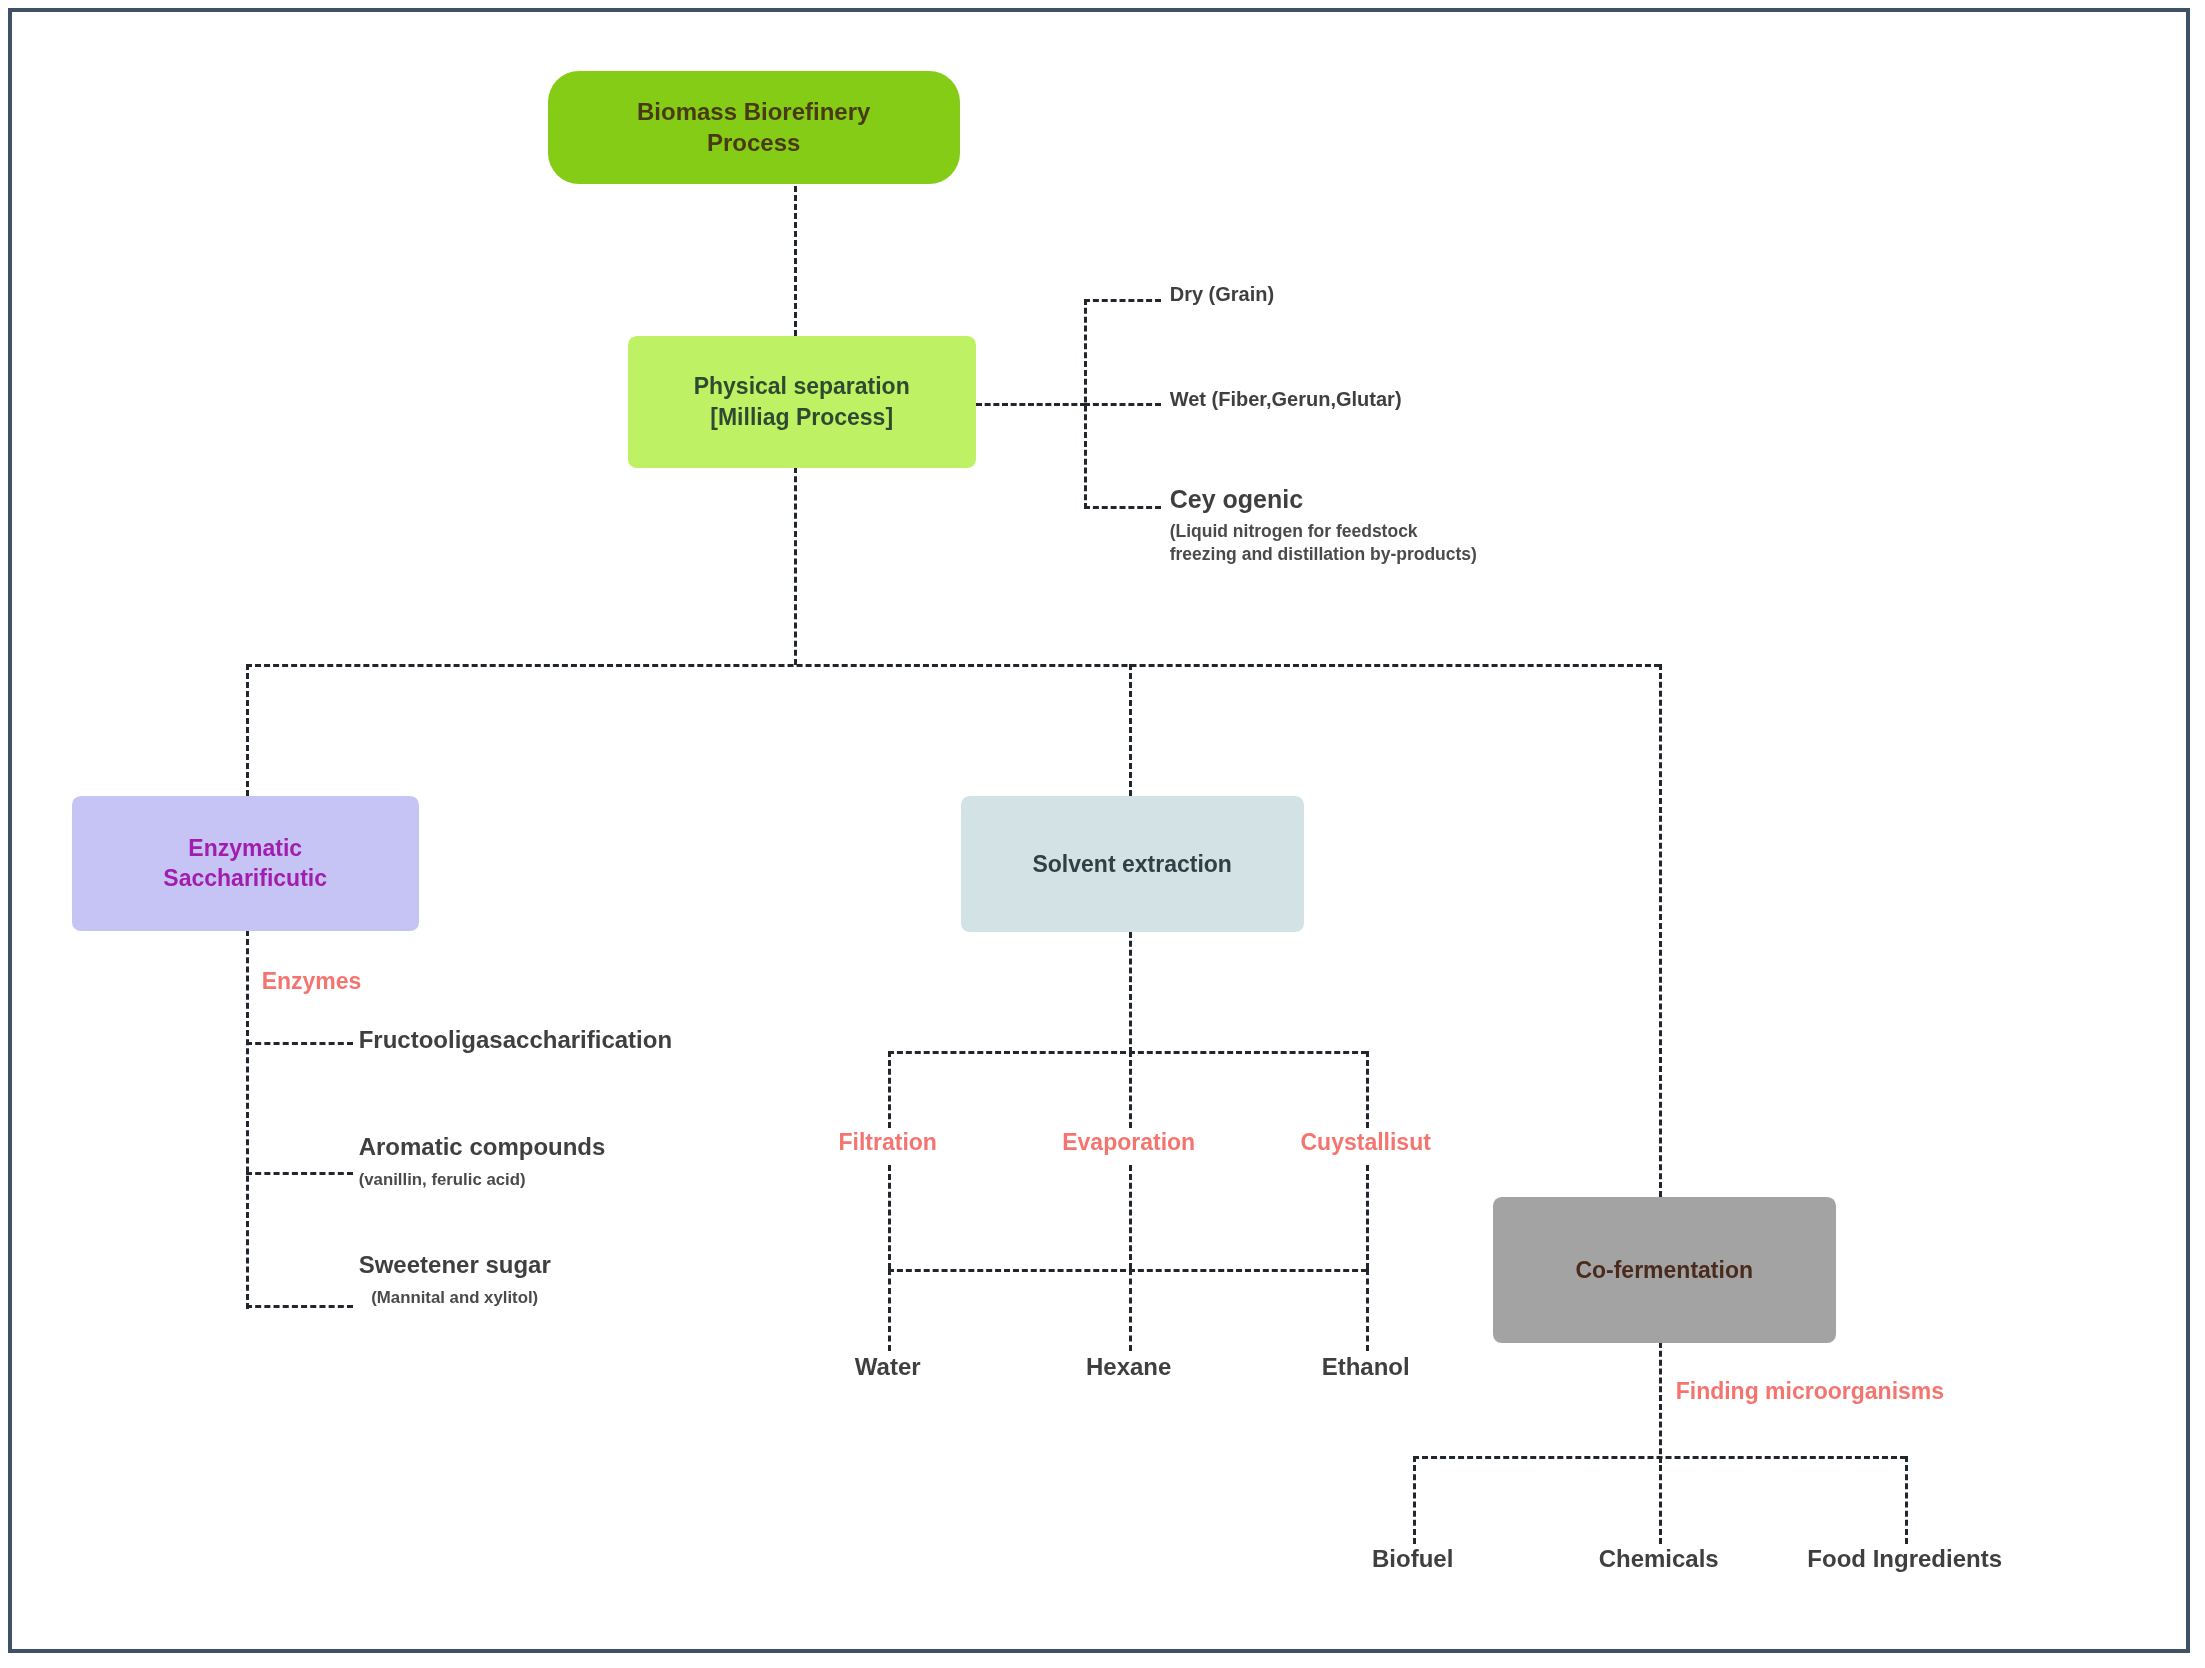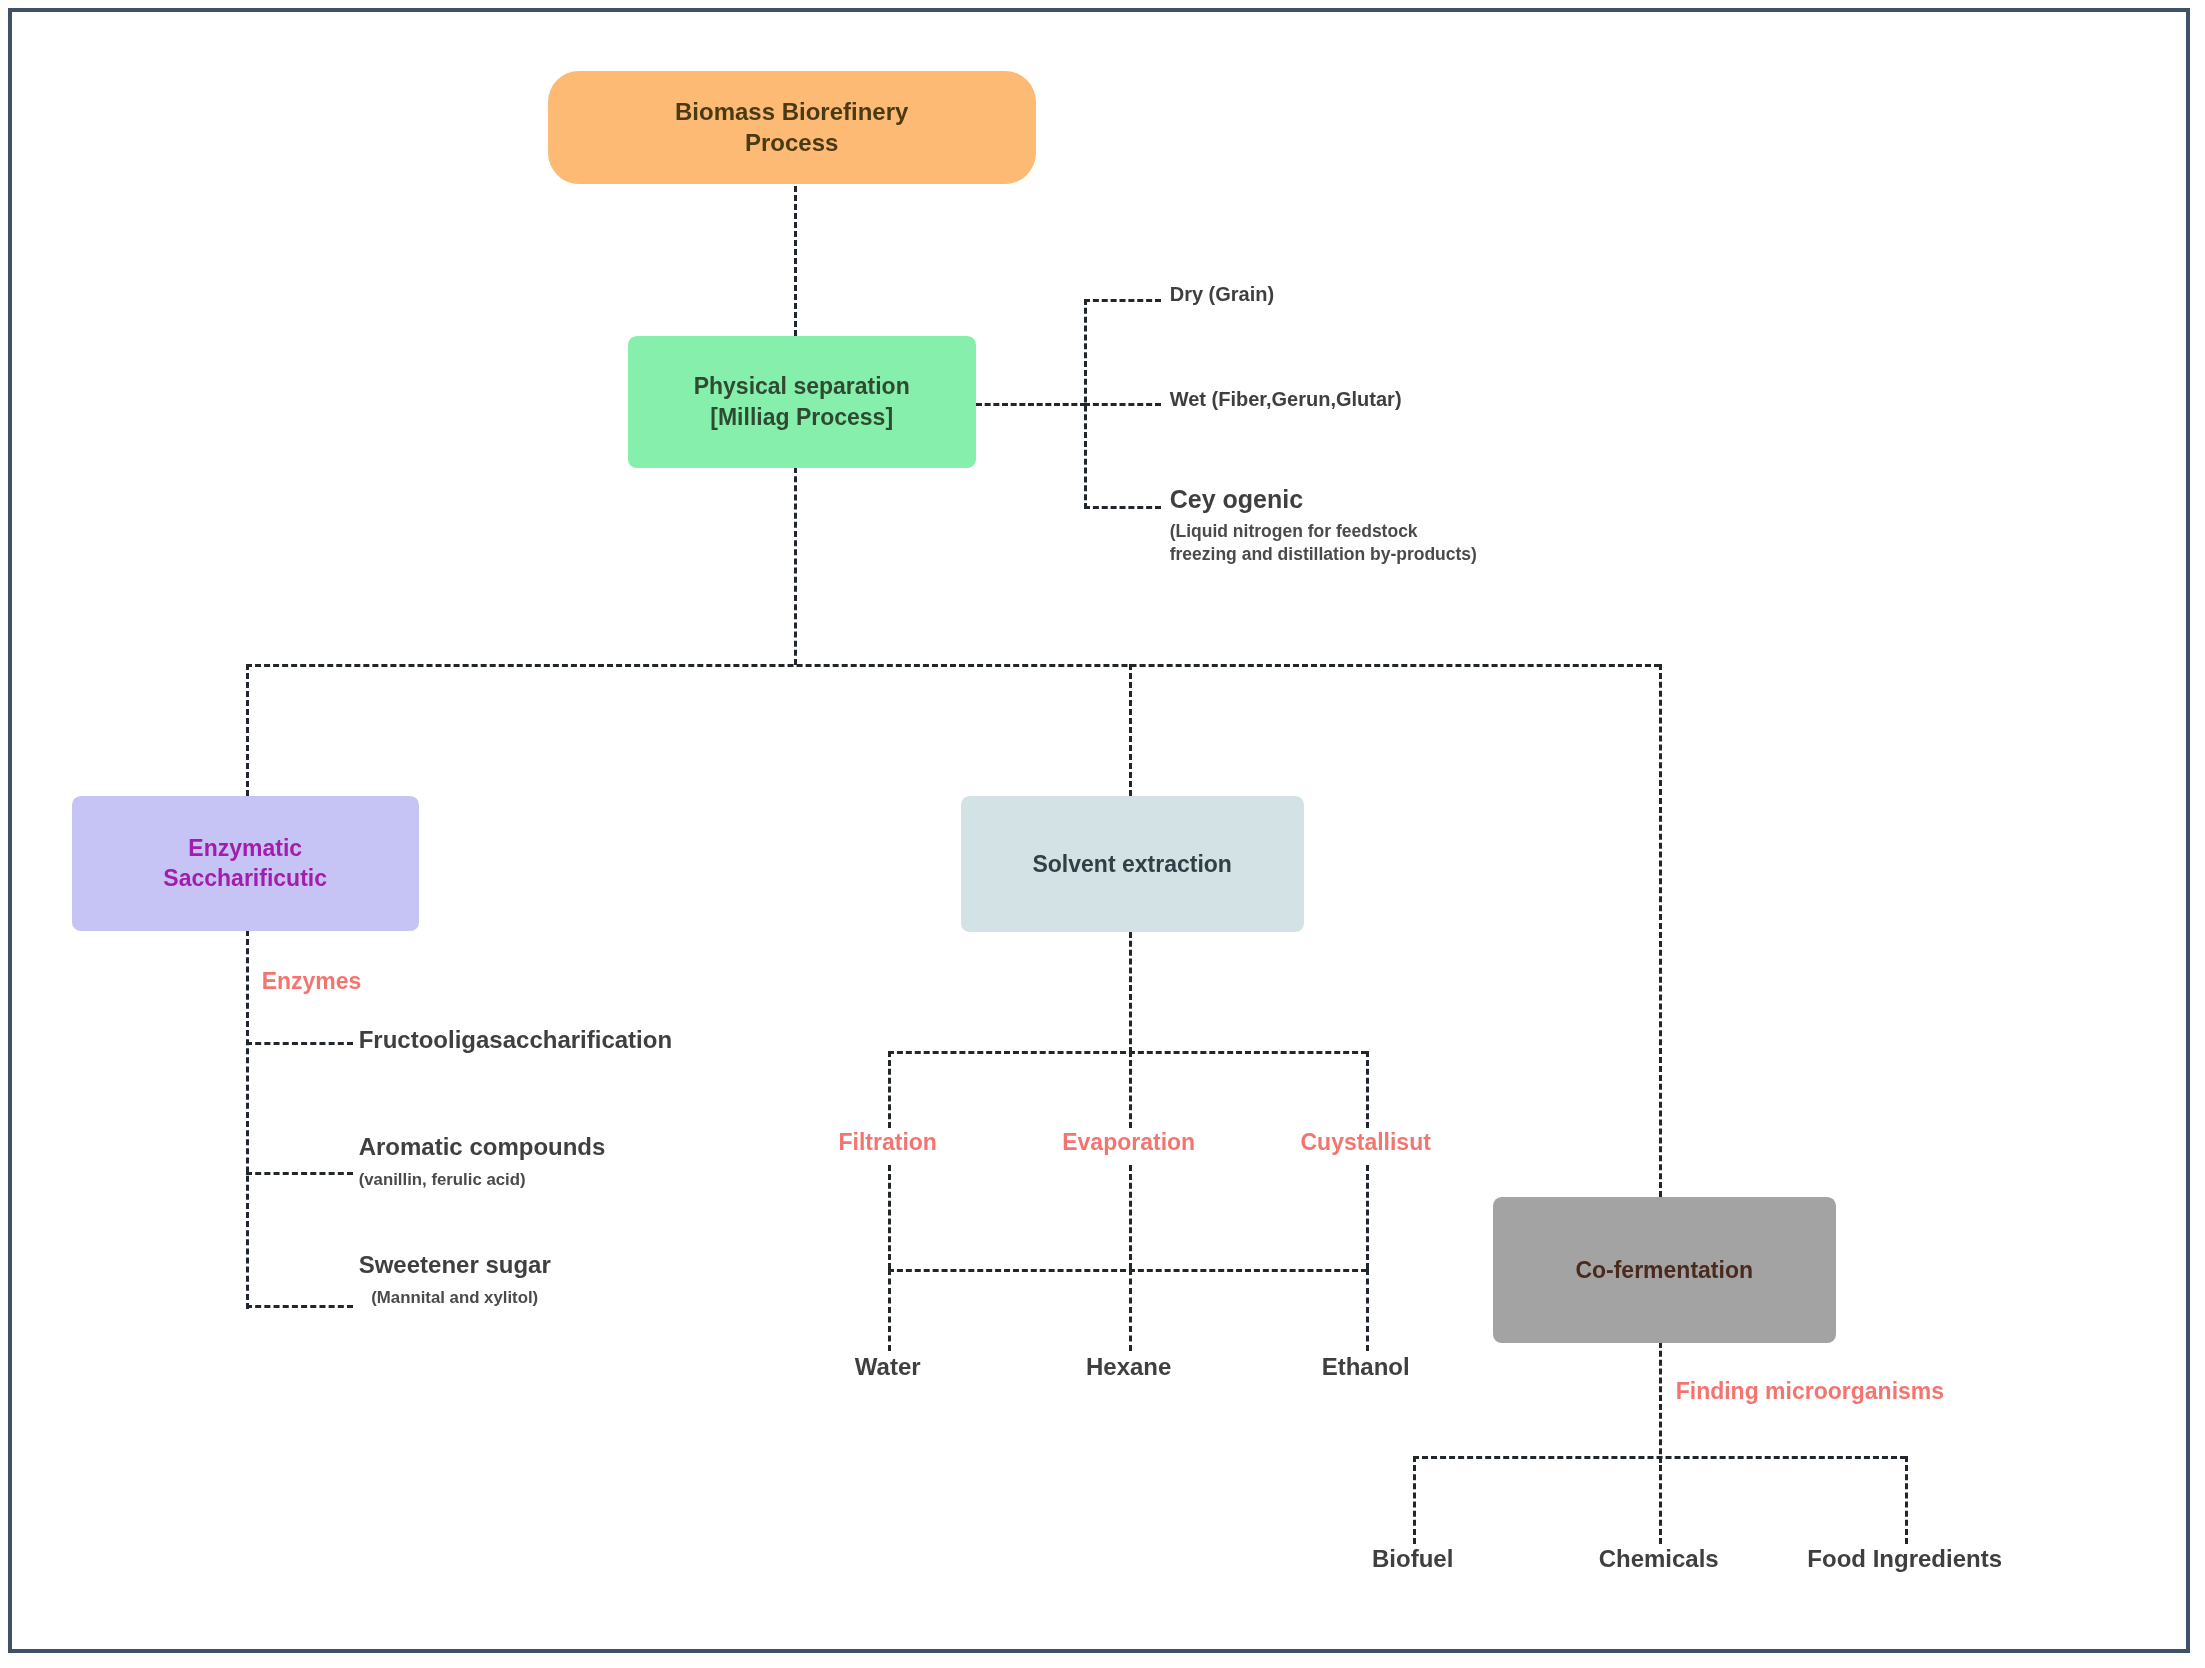--- a/index.html
+++ b/index.html
@@ -110,26 +110,26 @@
     <div class="v" style="left:876px;top:1257px;height:82px;"></div>
     <div class="v" style="left:1117px;top:1257px;height:82px;"></div>
     <div class="v" style="left:1354px;top:1257px;height:82px;"></div>
 
     <div class="v" style="left:1647px;top:1330px;height:121px;"></div>
     <div class="h" style="left:1401px;top:1444px;width:493px;"></div>
     <div class="v" style="left:1401px;top:1444px;height:88px;"></div>
     <div class="v" style="left:1647px;top:1444px;height:88px;"></div>
     <div class="v" style="left:1893px;top:1444px;height:88px;"></div>
 
-    <div class="node" style="left:536px;top:59px;width:488px;height:113px;background:#fdba74;border-radius:31px;color:#4a3a14;font-size:24px;">
+    <div class="node" style="left:536px;top:59px;width:412px;height:113px;background:#84cc16;border-radius:31px;color:#4a3a14;font-size:24px;">
       <span class="l">Biomass Biorefinery</span>
       <span class="l">Process</span>
     </div>
 
-    <div class="node" style="left:616px;top:324px;width:348px;height:132px;background:#86efac;border-radius:8.8px;color:#2f4a30;font-size:23px;">
+    <div class="node" style="left:616px;top:324px;width:348px;height:132px;background:#bef264;border-radius:8.8px;color:#2f4a30;font-size:23px;">
       <span class="l">Physical separation</span>
       <span class="l">[Milliag Process]</span>
     </div>
 
     <div class="node" style="left:60px;top:784px;width:347px;height:135px;background:#c5c4f5;border-radius:8.8px;color:#a21caf;font-size:23px;">
       <span class="l">Enzymatic</span>
       <span class="l">Saccharificutic</span>
     </div>
 
     <div class="node" style="left:949px;top:784px;width:343px;height:136px;background:#d3e2e4;border-radius:8.8px;color:#2f4047;font-size:23px;">

